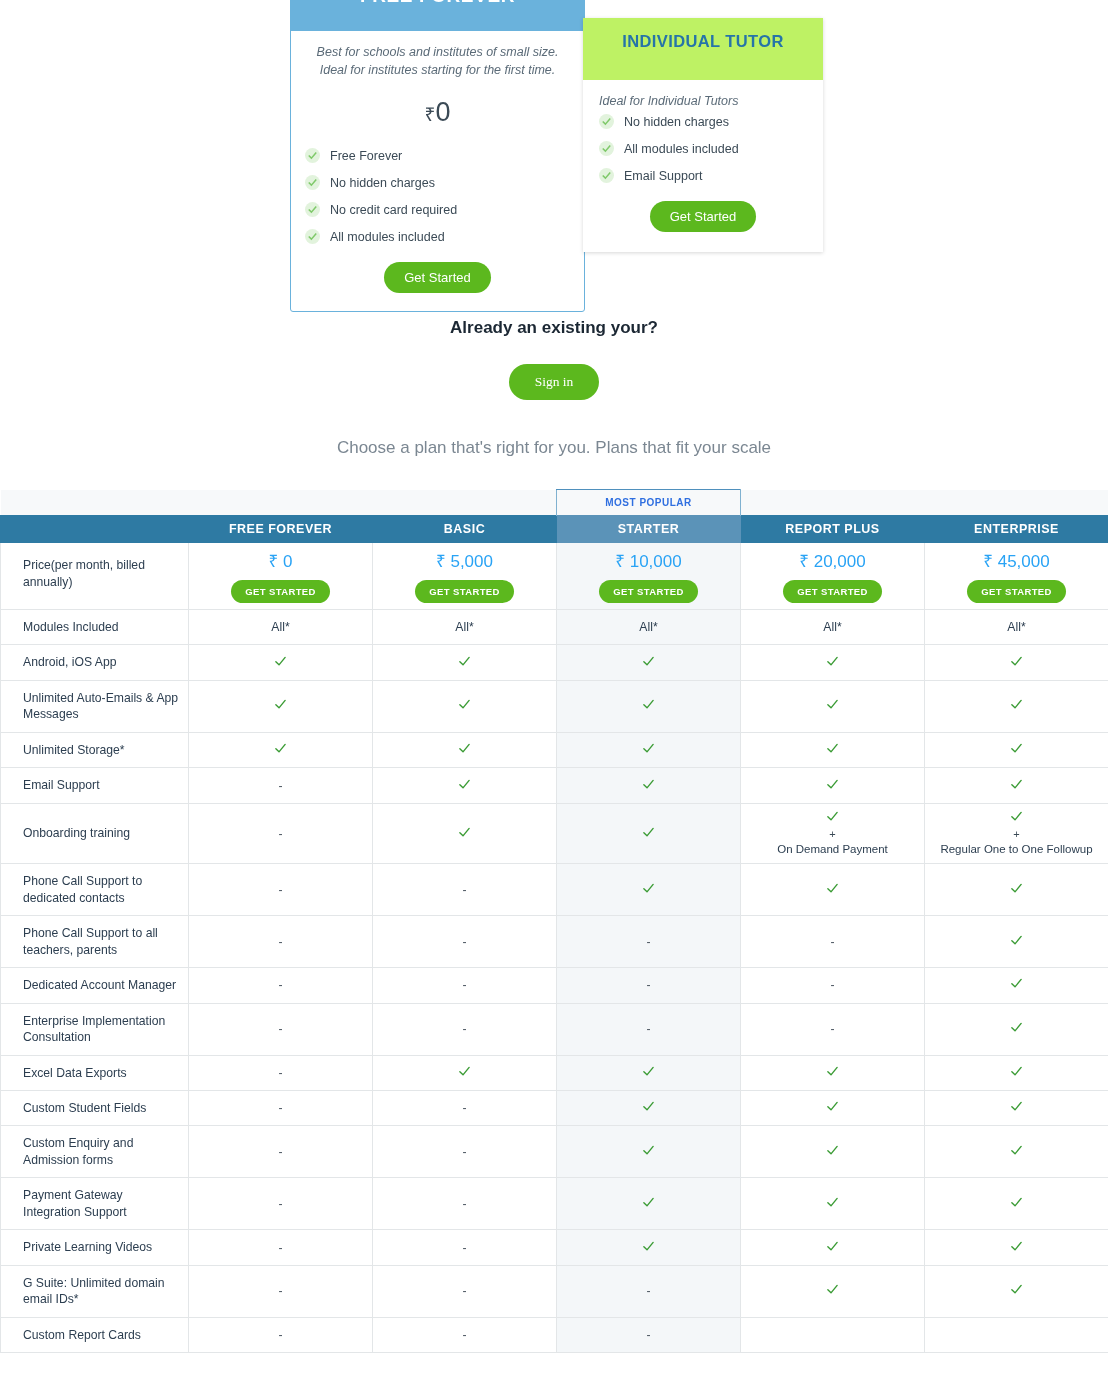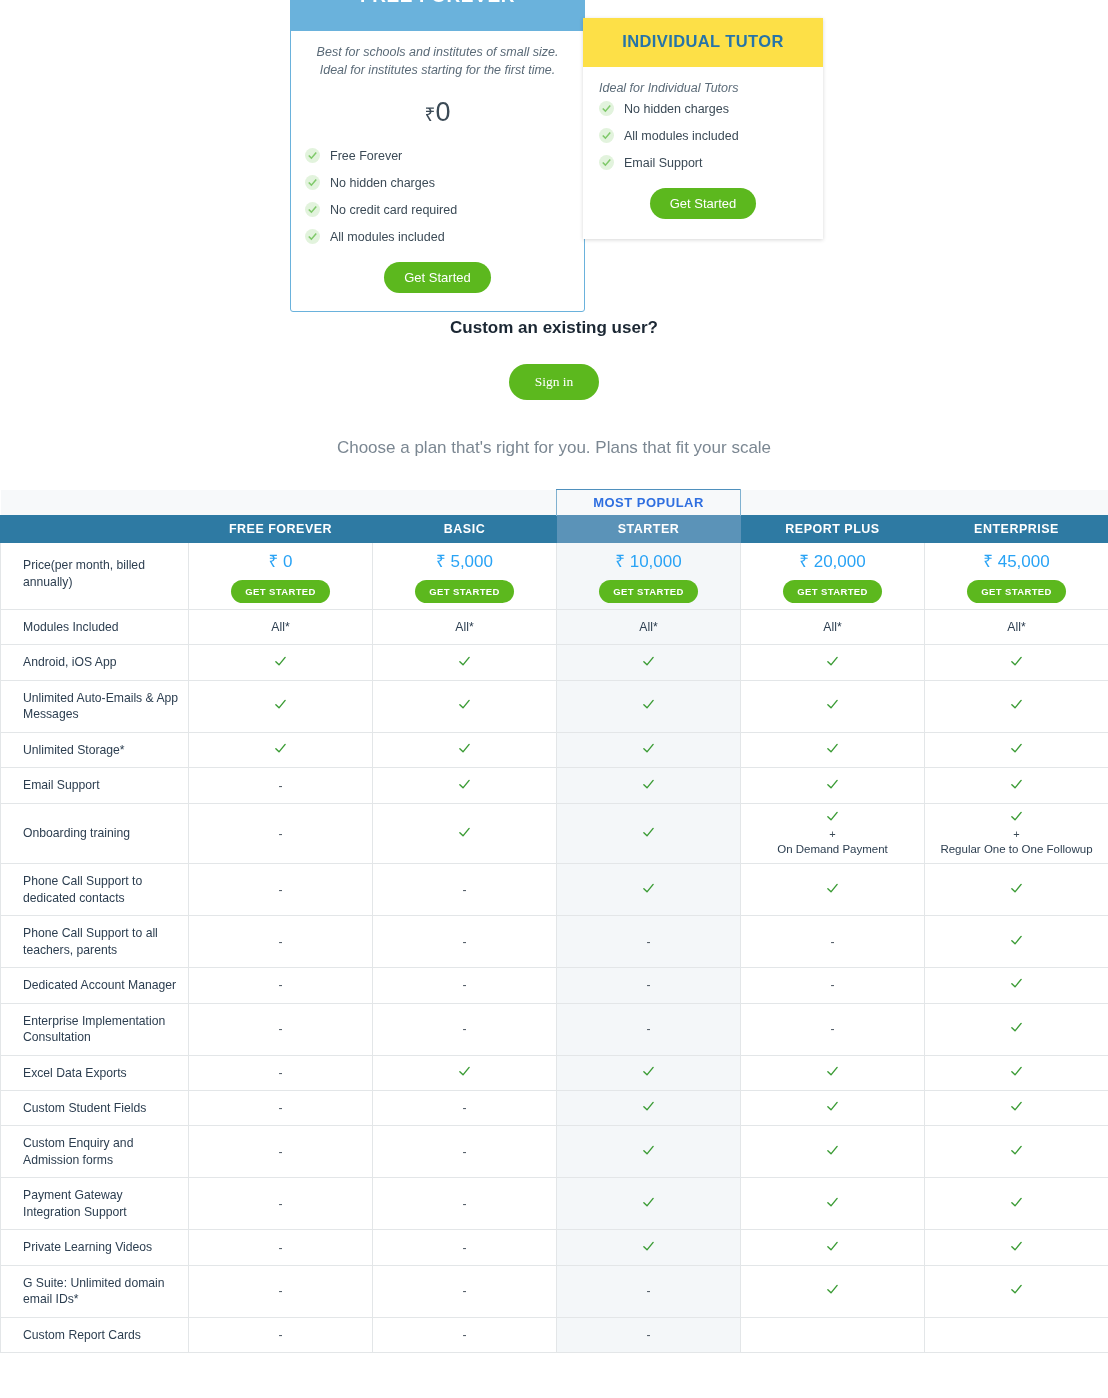--- a/index.html
+++ b/index.html
@@ -50,27 +50,27 @@
   .card-free-price .rupee { font-size: 19px; }
 
   .card-tutor {
     position: absolute;
     left: 583px; top: 18px;
     width: 240px;
     background: #ffffff;
     box-shadow: 0 1px 4px rgba(0,0,0,.16);
   }
   .card-tutor-head {
-    background: #fde047;
+    background: #bef264;
     color: #2674a8;
     font-size: 16.5px;
     font-weight: bold;
     letter-spacing: .4px;
     text-align: center;
-    padding: 14px 8px 16px;
+    padding: 14px 8px 29px;
   }
   .card-tutor-body { padding: 14px 16px 20px; }
   .card-tutor-desc {
     font-style: italic;
     font-size: 12.5px;
     color: #5b6b78;
   }
   .card-tutor-price {
     text-align: center;
     font-size: 16px;
@@ -157,21 +157,21 @@
 
   tr.popular-row td { border: none; background: #f7f9fa; height: 26px; padding: 0; }
   td.popular-cell {
     background: #ffffff;
     border-left: 1px solid #7fb1d0 !important;
     border-right: 1px solid #7fb1d0 !important;
     border-top: 1px solid #4f90bd !important;
     text-align: center;
     vertical-align: middle;
     color: #2f6fe0;
-    font-size: 13px;
+    font-size: 10px;
     font-weight: bold;
     letter-spacing: .5px;
   }
   td.popular-blank { background: #f7f9fa; }
 
   tr.head-row th {
     background: #2e7aa3;
     color: #ffffff;
     font-size: 12.5px;
     font-weight: bold;
@@ -308,21 +308,21 @@
         </li>
       </ul>
       <div class="btn-row">
         <button class="btn-green">Get Started</button>
       </div>
     </div>
   </div>
 </div>
 
 <div class="mid">
-  <div class="mid-head">Custom an existing user?</div>
+  <div class="mid-head">Already an existing your?</div>
   <div class="signin-wrap">
     <button class="btn-signin">Sign in</button>
   </div>
   <div class="mid-sub">Choose a plan that's right for you. Plans that fit your scale</div>
 </div>
 
 <div class="tbl-wrap">
   <table class="cmp">
     <colgroup>
       <col class="col-feat">

